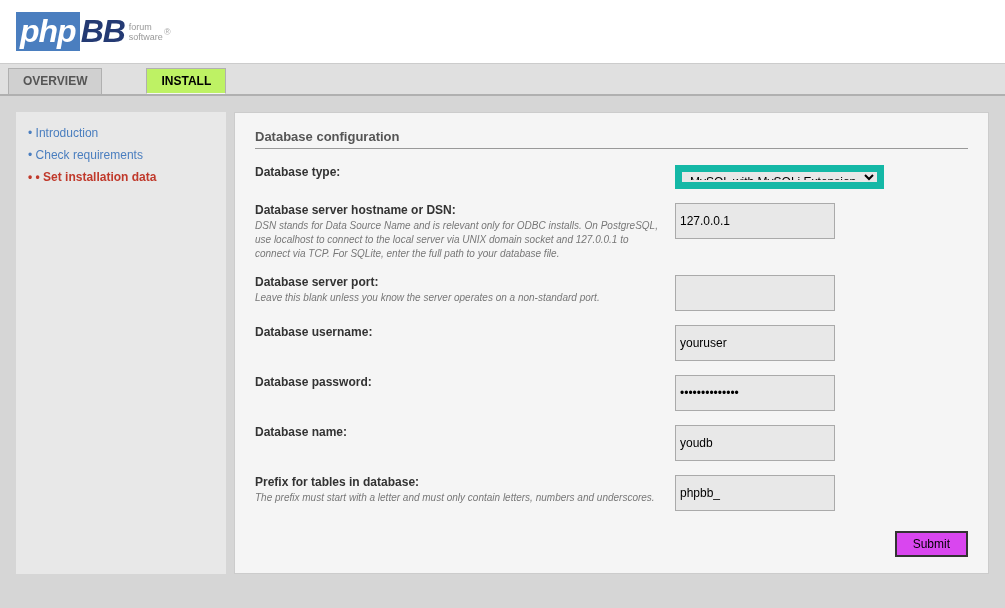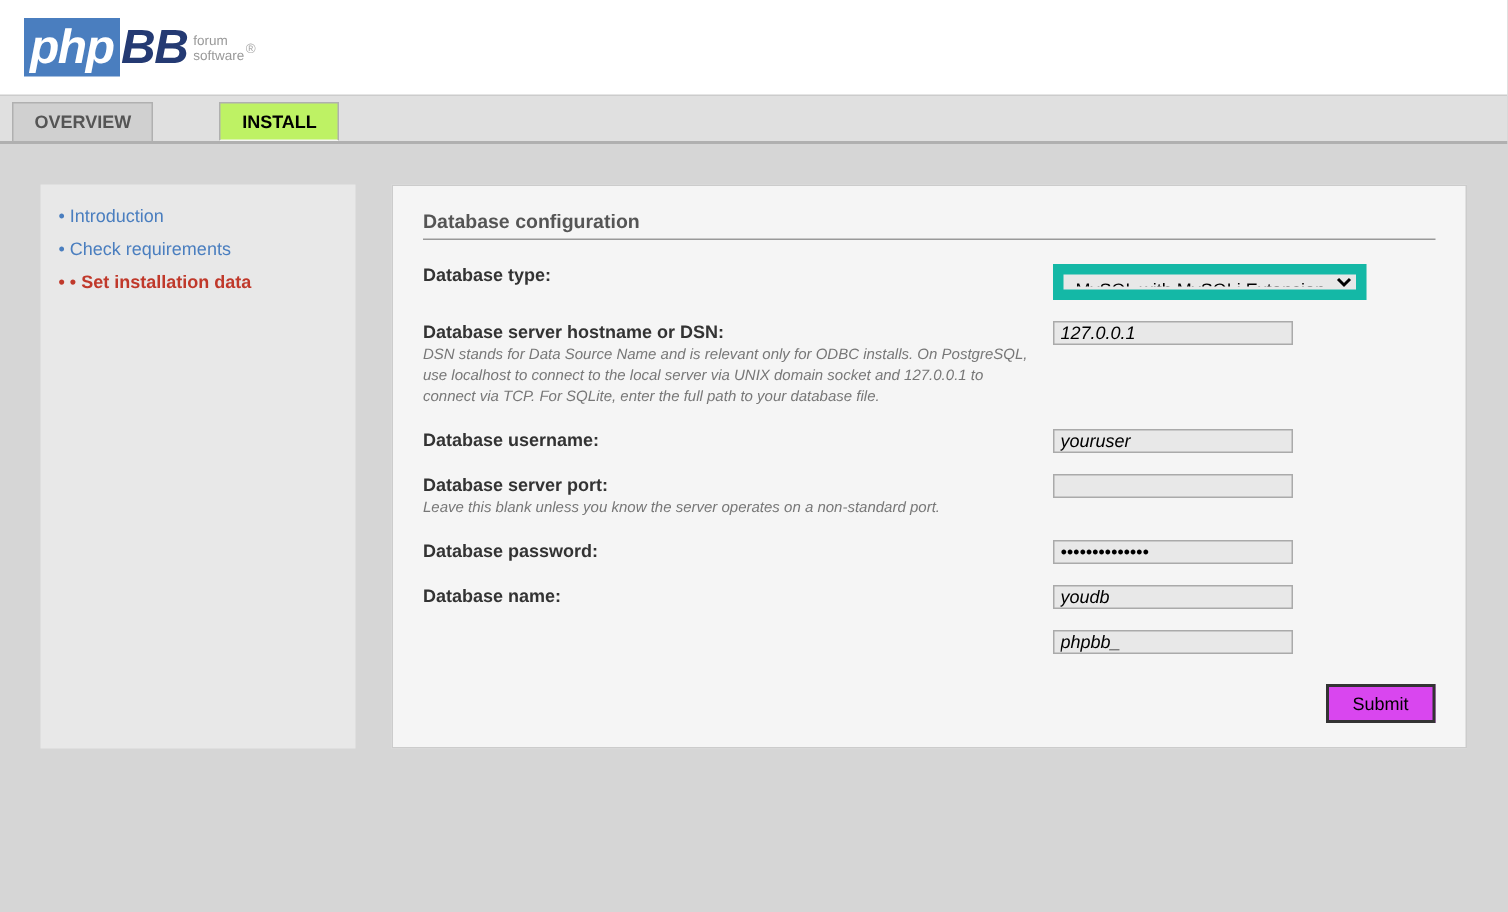--- a/index.html
+++ b/index.html
@@ -30,22 +30,22 @@
       color: #555;
     }
     .tab.active {
       background: #bef264;
       color: #000;
       border-bottom: 1px solid #f5f5f5;
     }
     
     .main-layout {
       display: flex;
-      padding: 27px;
-      gap: 16px;
+      padding: 16px;
+      gap: 0;
     }
     
     .sidebar {
       width: 210px;
       min-width: 210px;
       background: #e8e8e8;
       padding: 12px 8px;
       font-size: 12px;
     }
     .sidebar-item {
@@ -108,26 +108,25 @@
       color: #777;
       font-style: italic;
       margin-top: 2px;
       line-height: 1.4;
     }
     .form-control-wrap {
       flex: 1;
     }
     .form-input {
       width: 160px;
-      height: 16px;
+      height: 36px;
       border: 1px solid #aaa;
       background: #e8e8e8;
       padding: 2px 4px;
       font-size: 12px;
-      font-style: italic;
     }
     .form-select {
       height: 24px;
       border: 7px solid #14b8a6;
       background: #e8e8e8;
       font-size: 12px;
       padding: 2px 4px;
       min-width: 200px;
     }
     .submit-row {
@@ -234,57 +233,59 @@
         <div class="form-label-main">Database server hostname or DSN:</div>
         <div class="form-label-desc">DSN stands for Data Source Name and is relevant only for ODBC installs. On PostgreSQL, use localhost to connect to the local server via UNIX domain socket and 127.0.0.1 to connect via TCP. For SQLite, enter the full path to your database file.</div>
       </div>
       <div class="form-control-wrap">
         <input class="form-input" type="text" value="127.0.0.1" style="">
       </div>
     </div>
 
     <div class="form-row">
       <div class="form-label">
-        <div class="form-label-main">Database username:</div>
-      </div>
-      <div class="form-control-wrap">
-        <input class="form-input" type="text" value="youruser" style="">
-      </div>
-    </div>
-
-    <div class="form-row">
-      <div class="form-label">
         <div class="form-label-main">Database server port:</div>
         <div class="form-label-desc">Leave this blank unless you know the server operates on a non-standard port.</div>
       </div>
       <div class="form-control-wrap">
         <input class="form-input" type="text" value="" style="">
       </div>
     </div>
 
     <div class="form-row">
       <div class="form-label">
+        <div class="form-label-main">Database username:</div>
+      </div>
+      <div class="form-control-wrap">
+        <input class="form-input" type="text" value="youruser" style="">
+      </div>
+    </div>
+
+    <div class="form-row">
+      <div class="form-label">
         <div class="form-label-main">Database password:</div>
       </div>
       <div class="form-control-wrap">
         <input class="form-input" type="password" value="samplepassword" style="">
       </div>
     </div>
 
     <div class="form-row">
       <div class="form-label">
         <div class="form-label-main">Database name:</div>
       </div>
       <div class="form-control-wrap">
         <input class="form-input" type="text" value="youdb" style="">
       </div>
     </div>
 
     <div class="form-row">
       <div class="form-label">
+        <div class="form-label-main">Prefix for tables in database:</div>
+        <div class="form-label-desc">The prefix must start with a letter and must only contain letters, numbers and underscores.</div>
       </div>
       <div class="form-control-wrap">
         <input class="form-input" type="text" value="phpbb_" style="">
       </div>
     </div>
 
     <div class="submit-row">
       <button class="submit-btn">Submit</button>
     </div>
 

